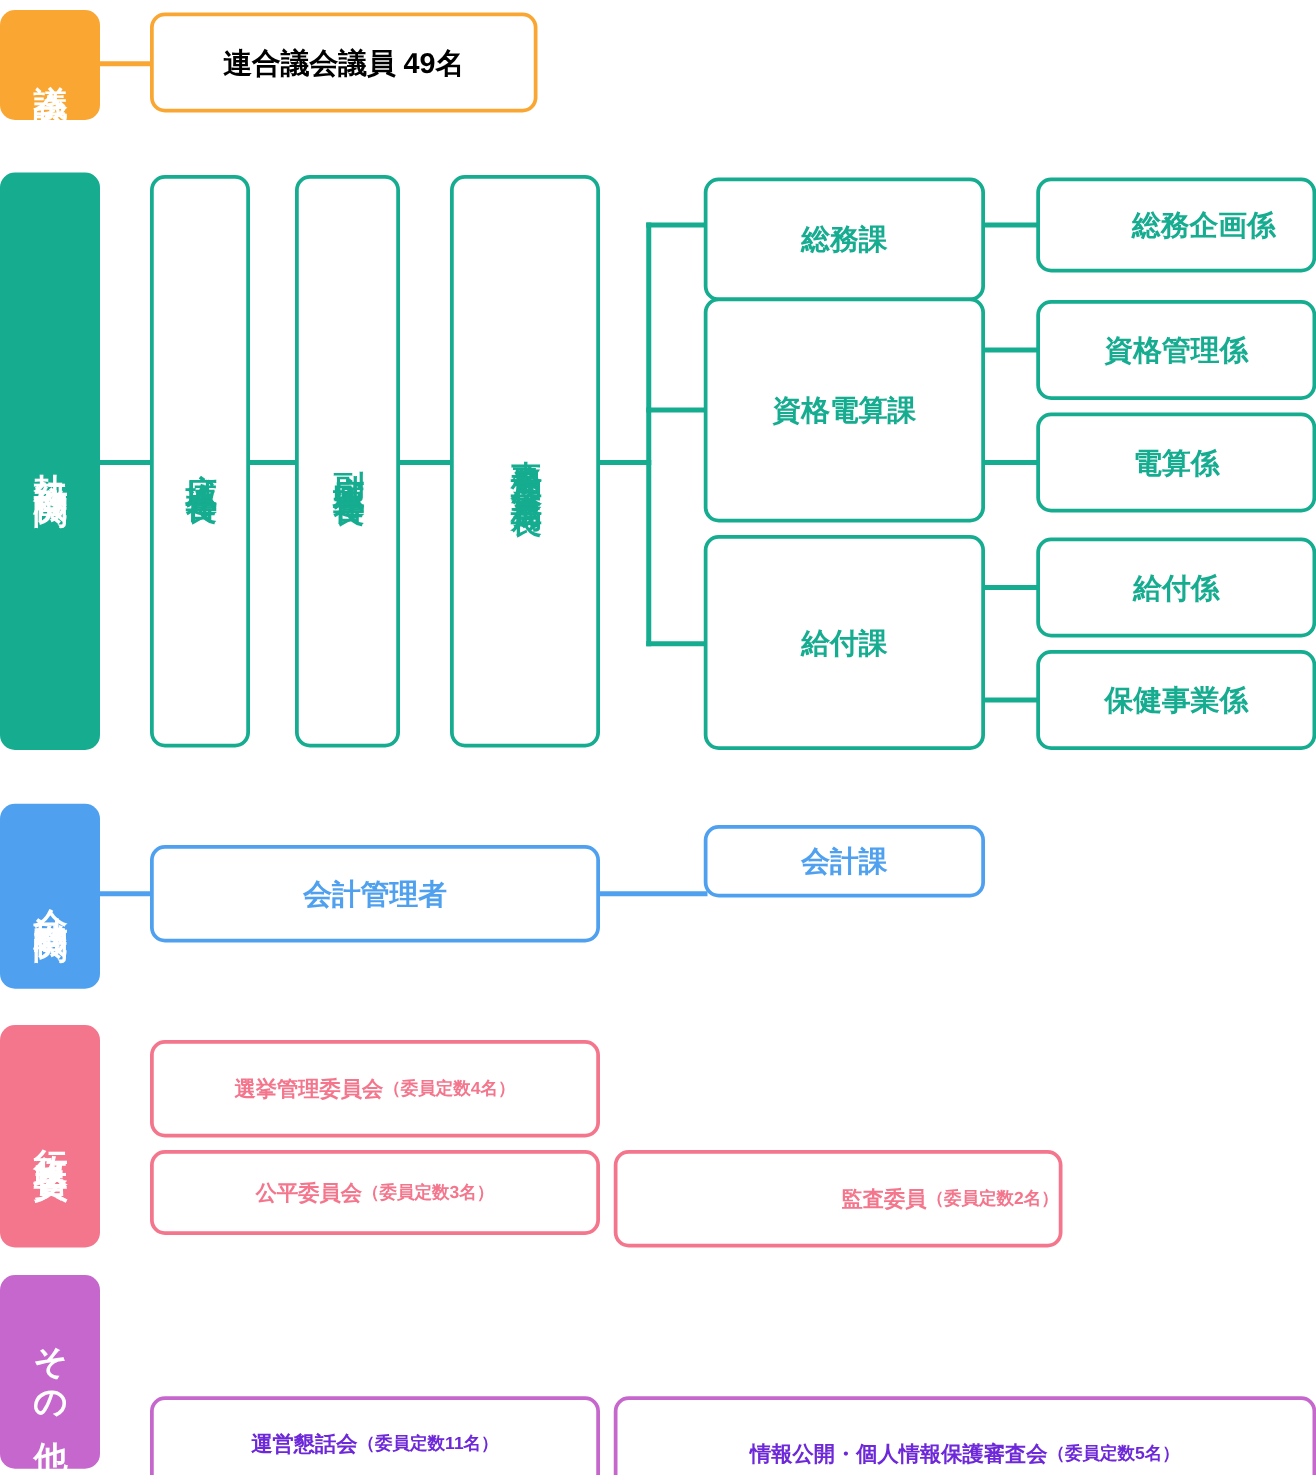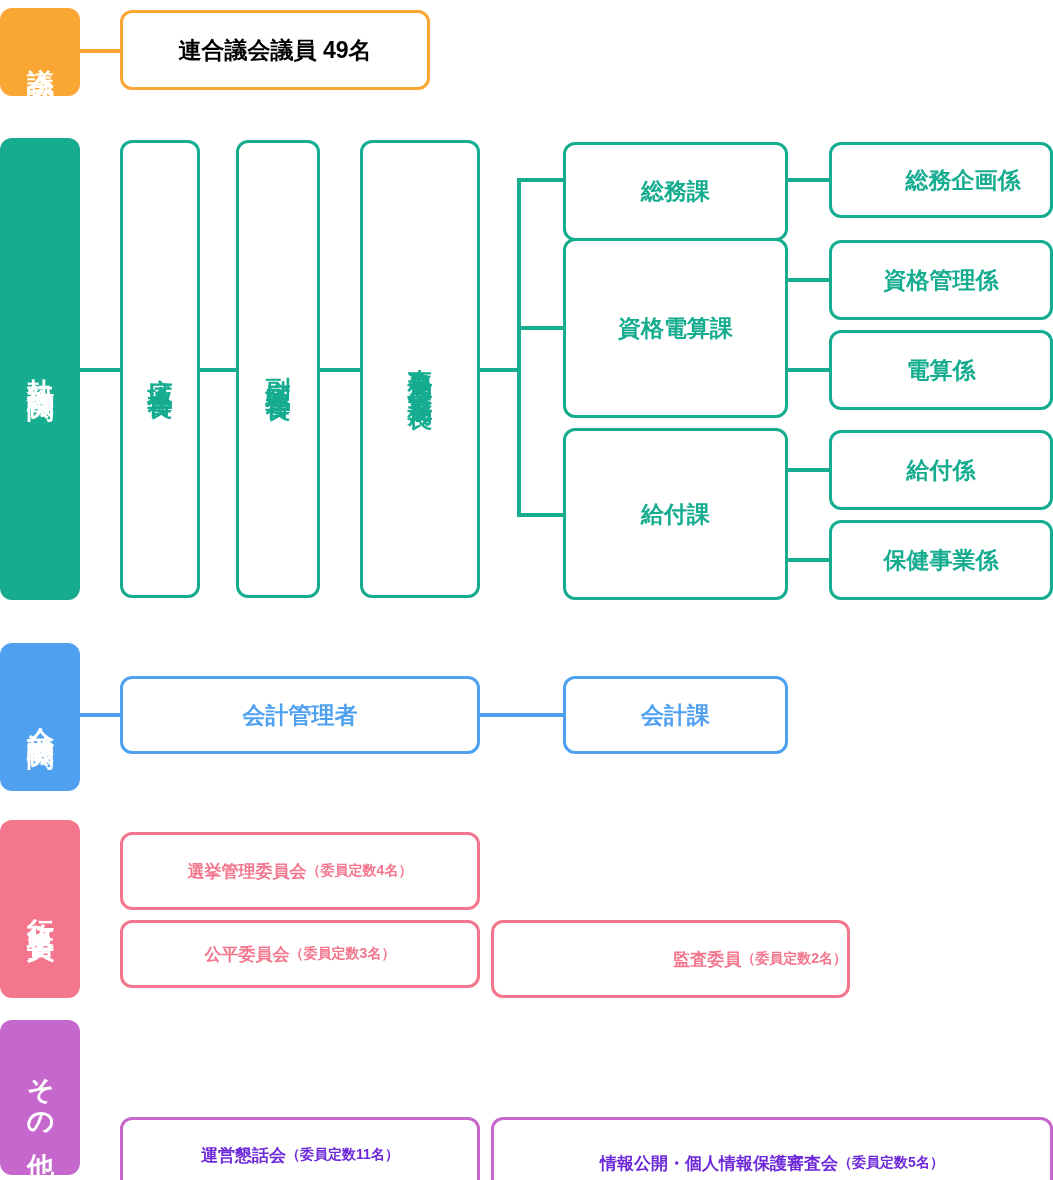--- a/index.html
+++ b/index.html
@@ -144,21 +144,21 @@
   <div class="node teal ttl" style="left:829px; top:520px; width:224px; height:80px;">保健事業係</div>
 
   <div class="cat blue" style="top:643px; height:148px;">会計機関</div>
 
   <div class="line blue" style="left:80px; top:713px; width:43px; height:4px;"></div>
 
   <div class="node blue ttl" style="left:120px; top:676px; width:360px; height:78px;">会計管理者</div>
 
   <div class="line blue" style="left:478px; top:713px; width:88px; height:4px;"></div>
 
-  <div class="node blue ttl" style="left:563px; top:676px; width:225px; height:78px;">会計課</div>
+  <div class="node blue ttl" style="left:563px; top:660px; width:225px; height:58px;">会計課</div>
 
   <div class="cat pink" style="top:820px; height:178px;">行政委員</div>
 
   <div class="node pink" style="left:120px; top:832px; width:360px; height:78px;">
     <span class="ttl-sm">選挙管理委員会</span>
     <span class="cnt">（委員定数4名）</span>
   </div>
 
   <div class="node pink" style="left:120px; top:920px; width:360px; height:68px;">
     <span class="ttl-sm">公平委員会</span>

